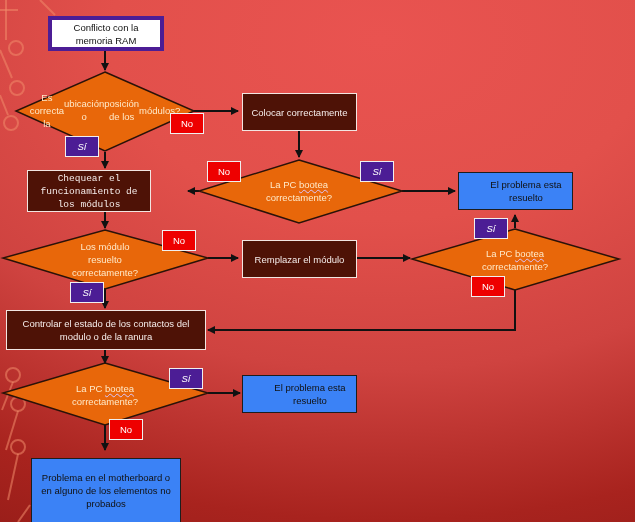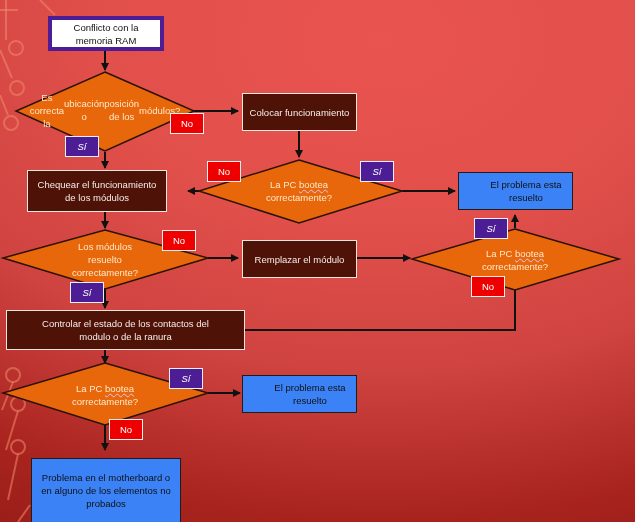--- a/index.html
+++ b/index.html
@@ -79,52 +79,52 @@
 </div>
 
 <div class="dtext" style="left:55px;top:80px;width:100px;height:60px;flex-direction:row;">
   <span>Es correcta la</span>
   <span>ubicación o</span>
   <span>posición de los</span>
   <span>módulos?</span>
 </div>
 
 <div class="node process" style="left:242px;top:93px;width:115px;height:38px;">
-  <span>Colocar funcionamiento</span>
+  <span>Colocar correctamente</span>
 </div>
 
 <div class="dtext" style="left:249px;top:176px;width:100px;height:30px;flex-direction:column;">
   <span><span>La PC </span><span class="u">bootea</span></span>
   <span>correctamente?</span>
 </div>
 
-<div class="node process" style="left:27px;top:170px;width:140px;height:42px;">
+<div class="node process" style="left:27px;top:170px;width:124px;height:42px;font-family:Liberation Mono, monospace;">
   <span style="max-width:150px;">Chequear el funcionamiento de los módulos</span>
 </div>
 
 <div class="node result" style="left:458px;top:172px;width:115px;height:38px;">
   <span style="max-width:80px;">El problema esta resuelto</span>
 </div>
 
 <div class="dtext" style="left:55px;top:238px;width:100px;height:42px;flex-direction:column;">
-  <span>Los módulos</span>
+  <span>Los módulo</span>
   <span>resuelto</span>
   <span>correctamente?</span>
 </div>
 
 <div class="node process" style="left:242px;top:240px;width:115px;height:38px;">
   <span>Remplazar el módulo</span>
 </div>
 
 <div class="dtext" style="left:465px;top:245px;width:100px;height:30px;flex-direction:column;">
   <span><span>La PC </span><span class="u">bootea</span></span>
   <span>correctamente?</span>
 </div>
 
-<div class="node process" style="left:6px;top:310px;width:239px;height:40px;">
+<div class="node process" style="left:6px;top:310px;width:200px;height:40px;">
   <span style="max-width:190px;">Controlar el estado de los contactos del modulo o de la  ranura</span>
 </div>
 
 <div class="dtext" style="left:55px;top:380px;width:100px;height:30px;flex-direction:column;">
   <span><span>La PC </span><span class="u">bootea</span></span>
   <span>correctamente?</span>
 </div>
 
 <div class="node result" style="left:242px;top:375px;width:115px;height:38px;">
   <span style="max-width:80px;">El problema esta resuelto</span>

